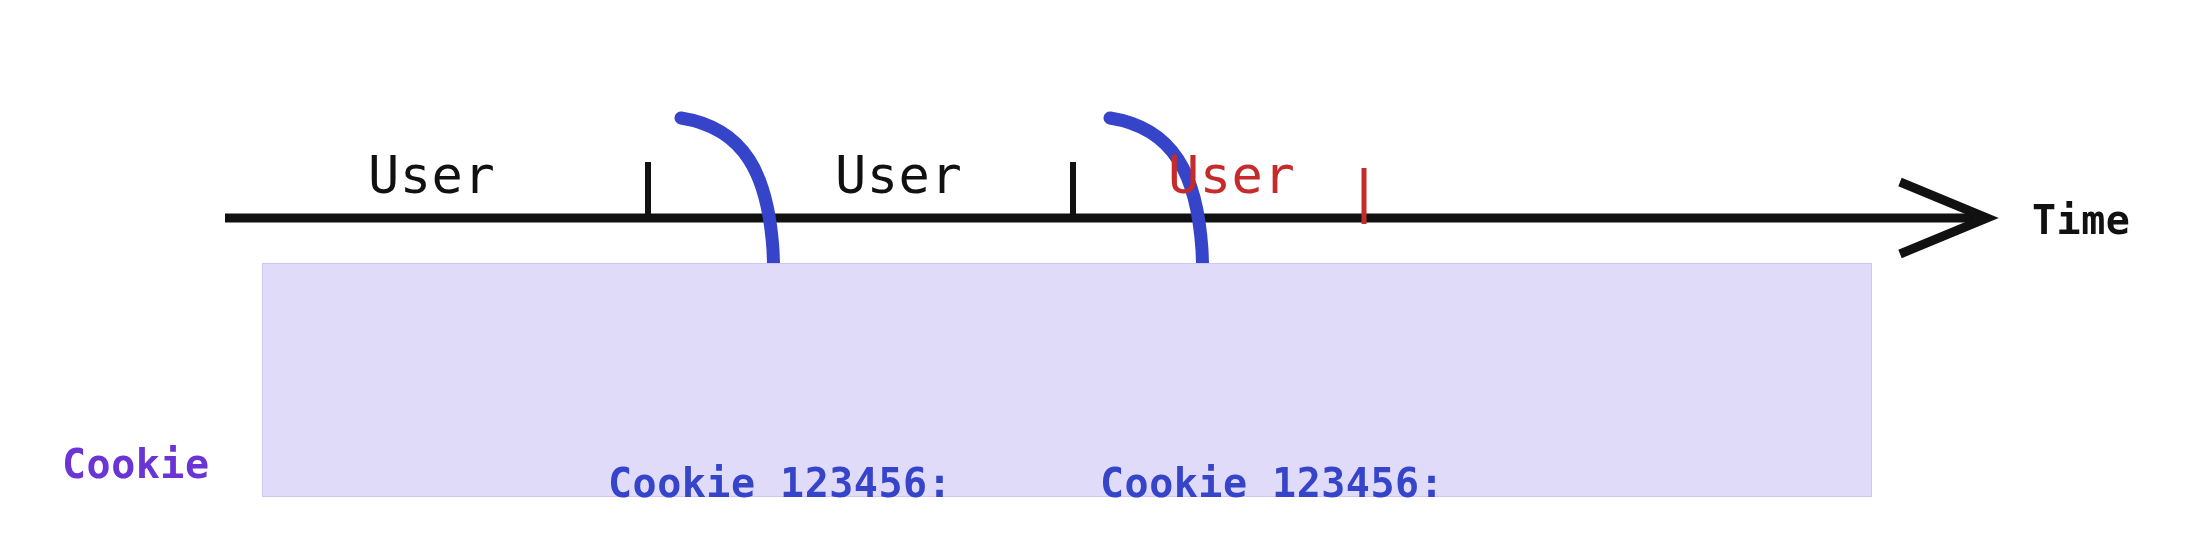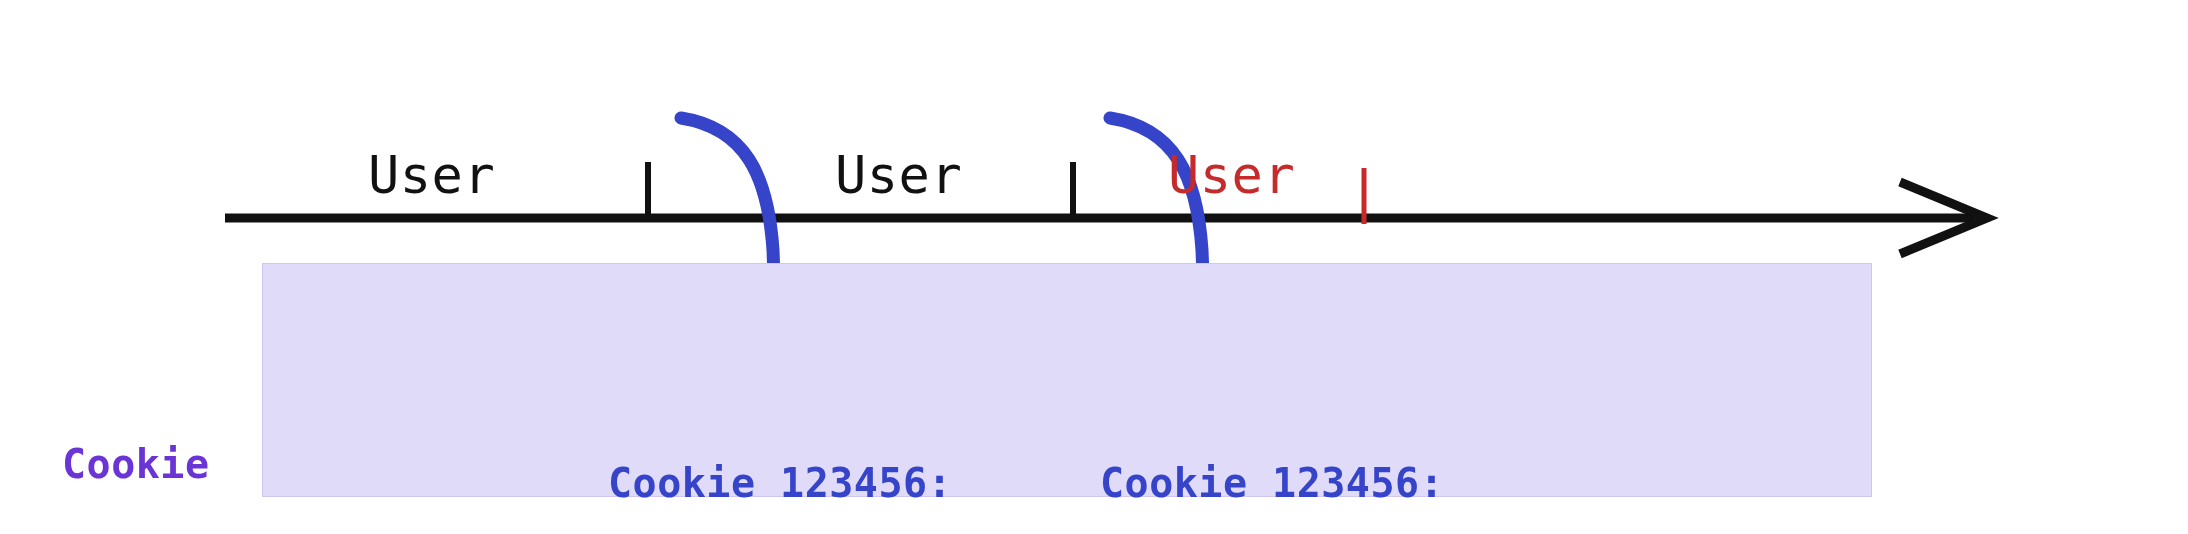--- a/index.html
+++ b/index.html
@@ -104,20 +104,21 @@
   <div class="evt-label" style="left:835px; top:40px; width:475px;">
     <div>User</div>
     <div>converts</div>
   </div>
 
   <div class="evt-label red" style="left:1168px; top:40px; width:395px;">
     <div>User</div>
     <div>clears data</div>
   </div>
 
+  <div class="time-label" style="left:2032px; top:196px;">Time</div>
 
   <div class="server-box" style="left:262px; top:263px; width:1610px; height:234px;"></div>
 
   <div class="server-label" style="left:62px; top:334px; width:200px;">
     <div>Cookie</div>
     
   </div>
 
   <div class="log-text" style="left:608px; top:348px; width:440px;">
     <div>Cookie 123456:</div>

